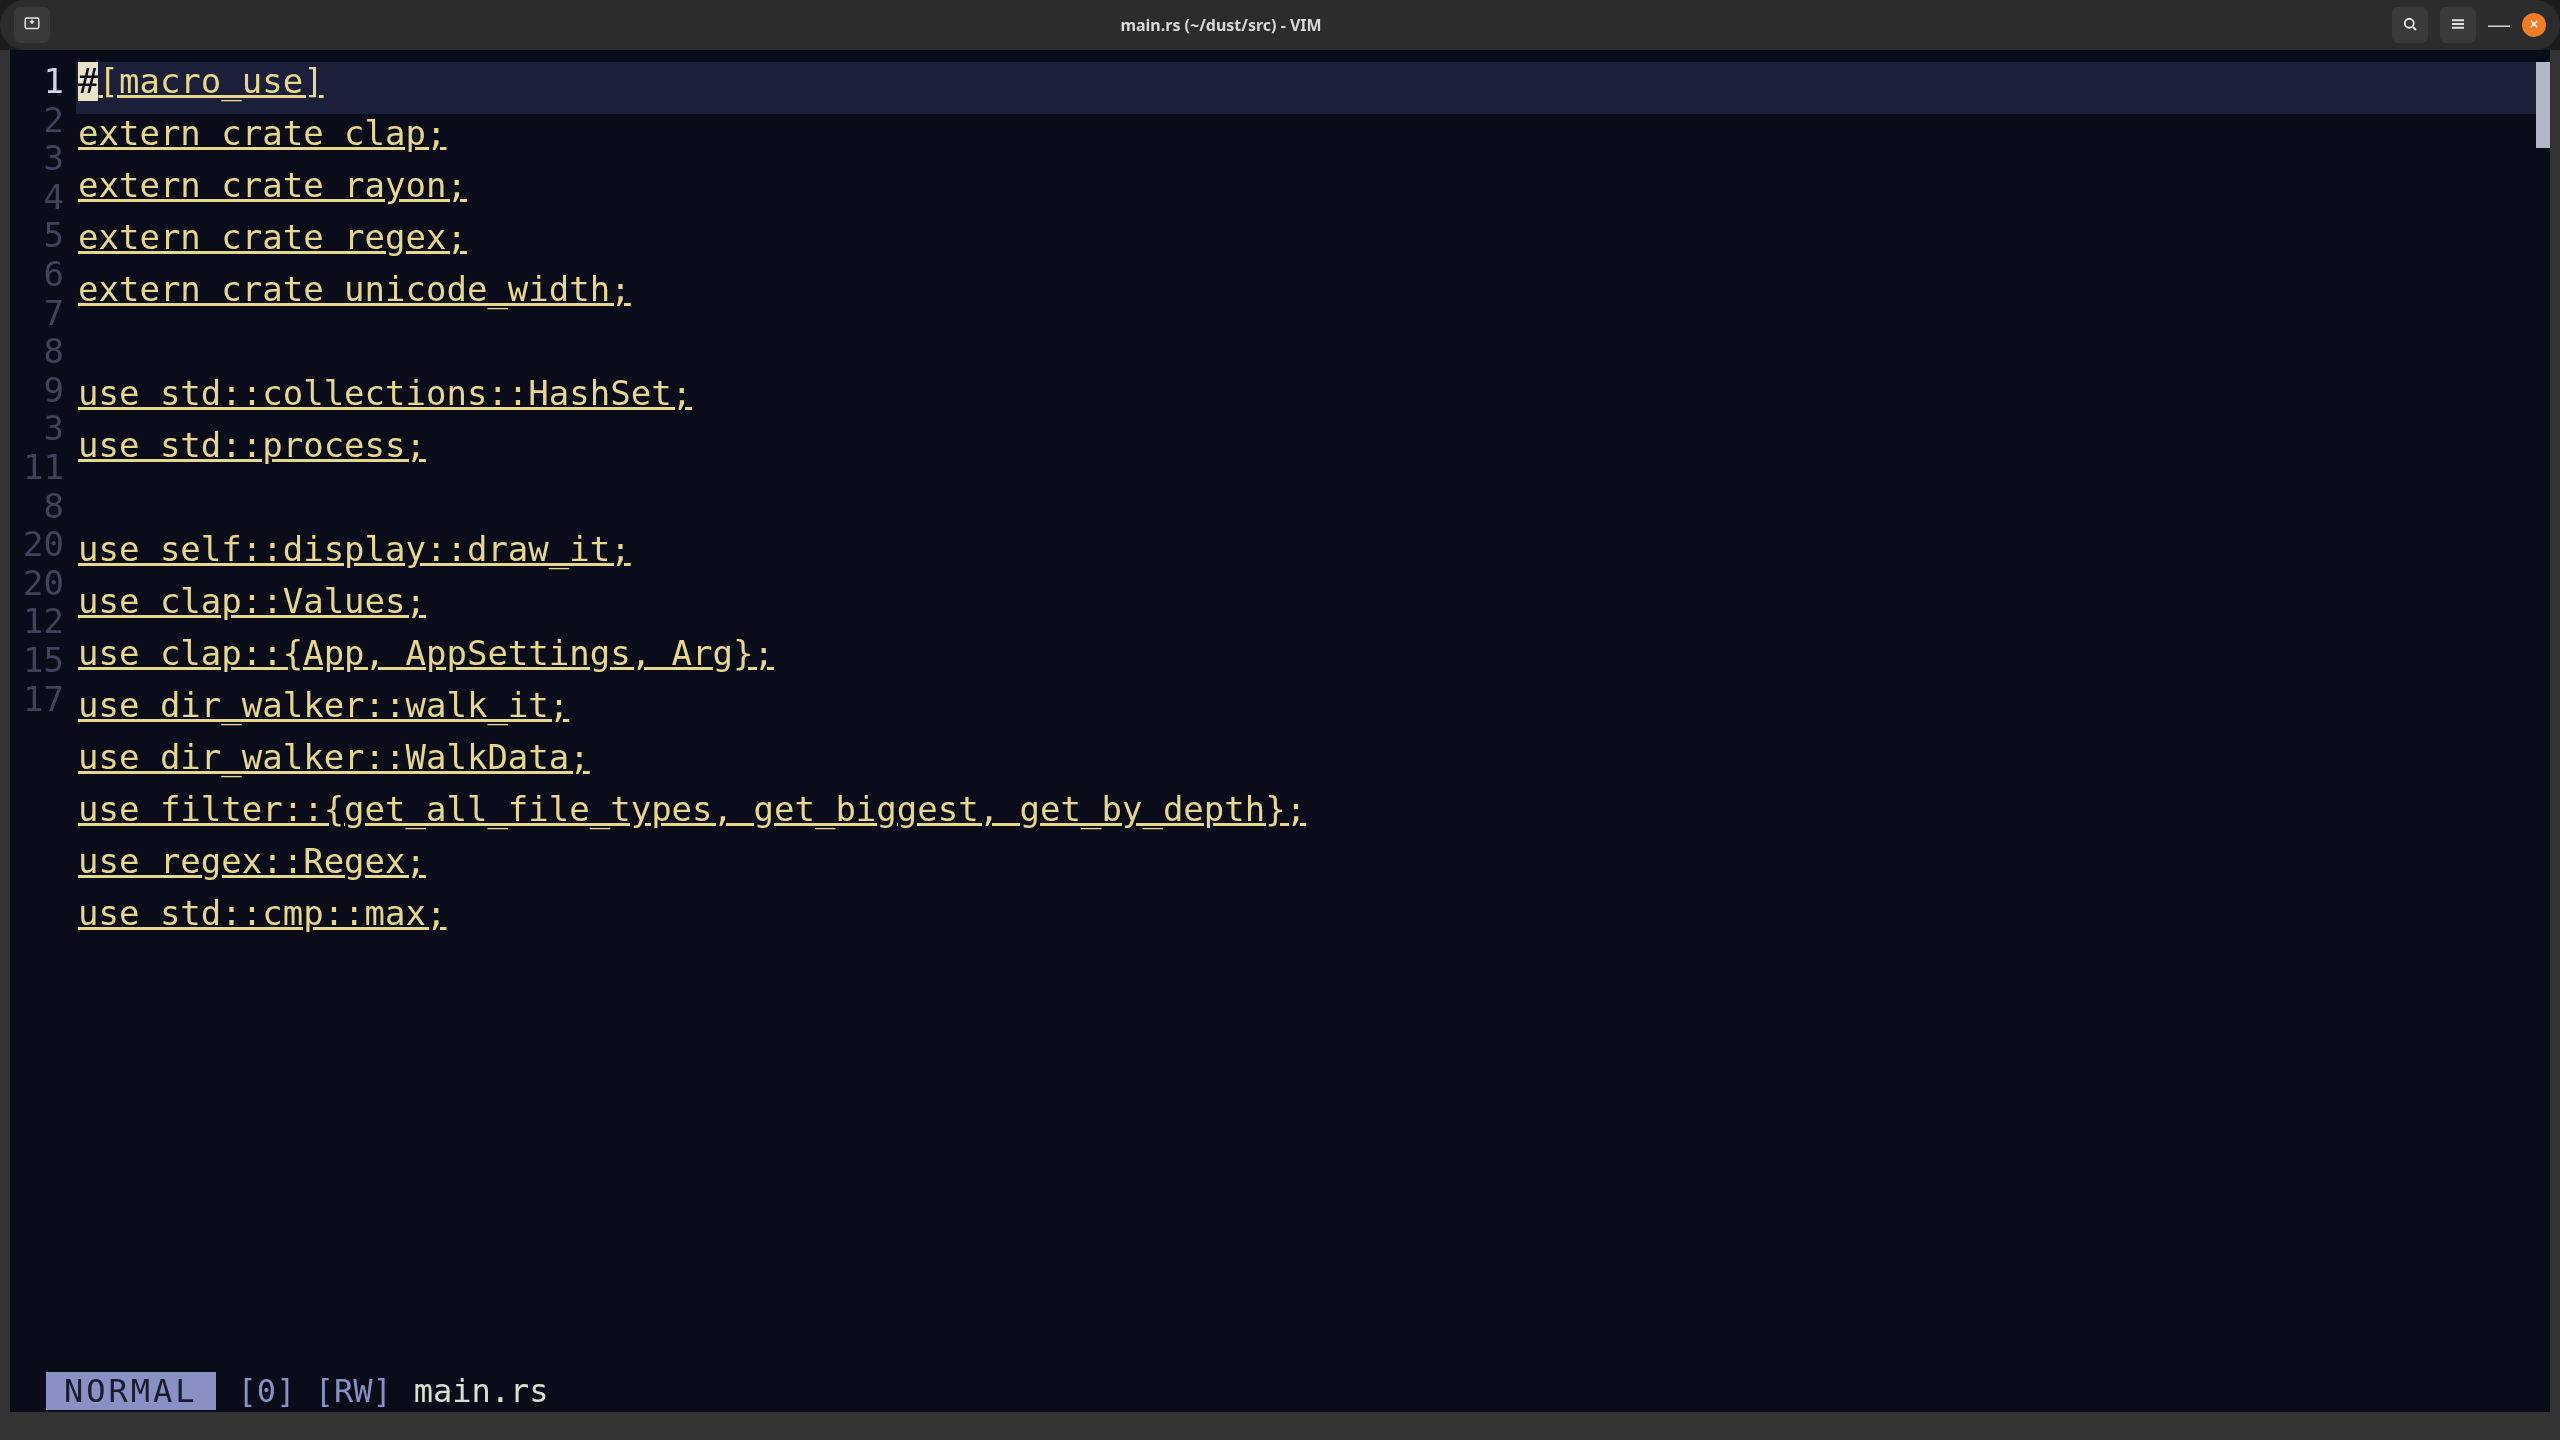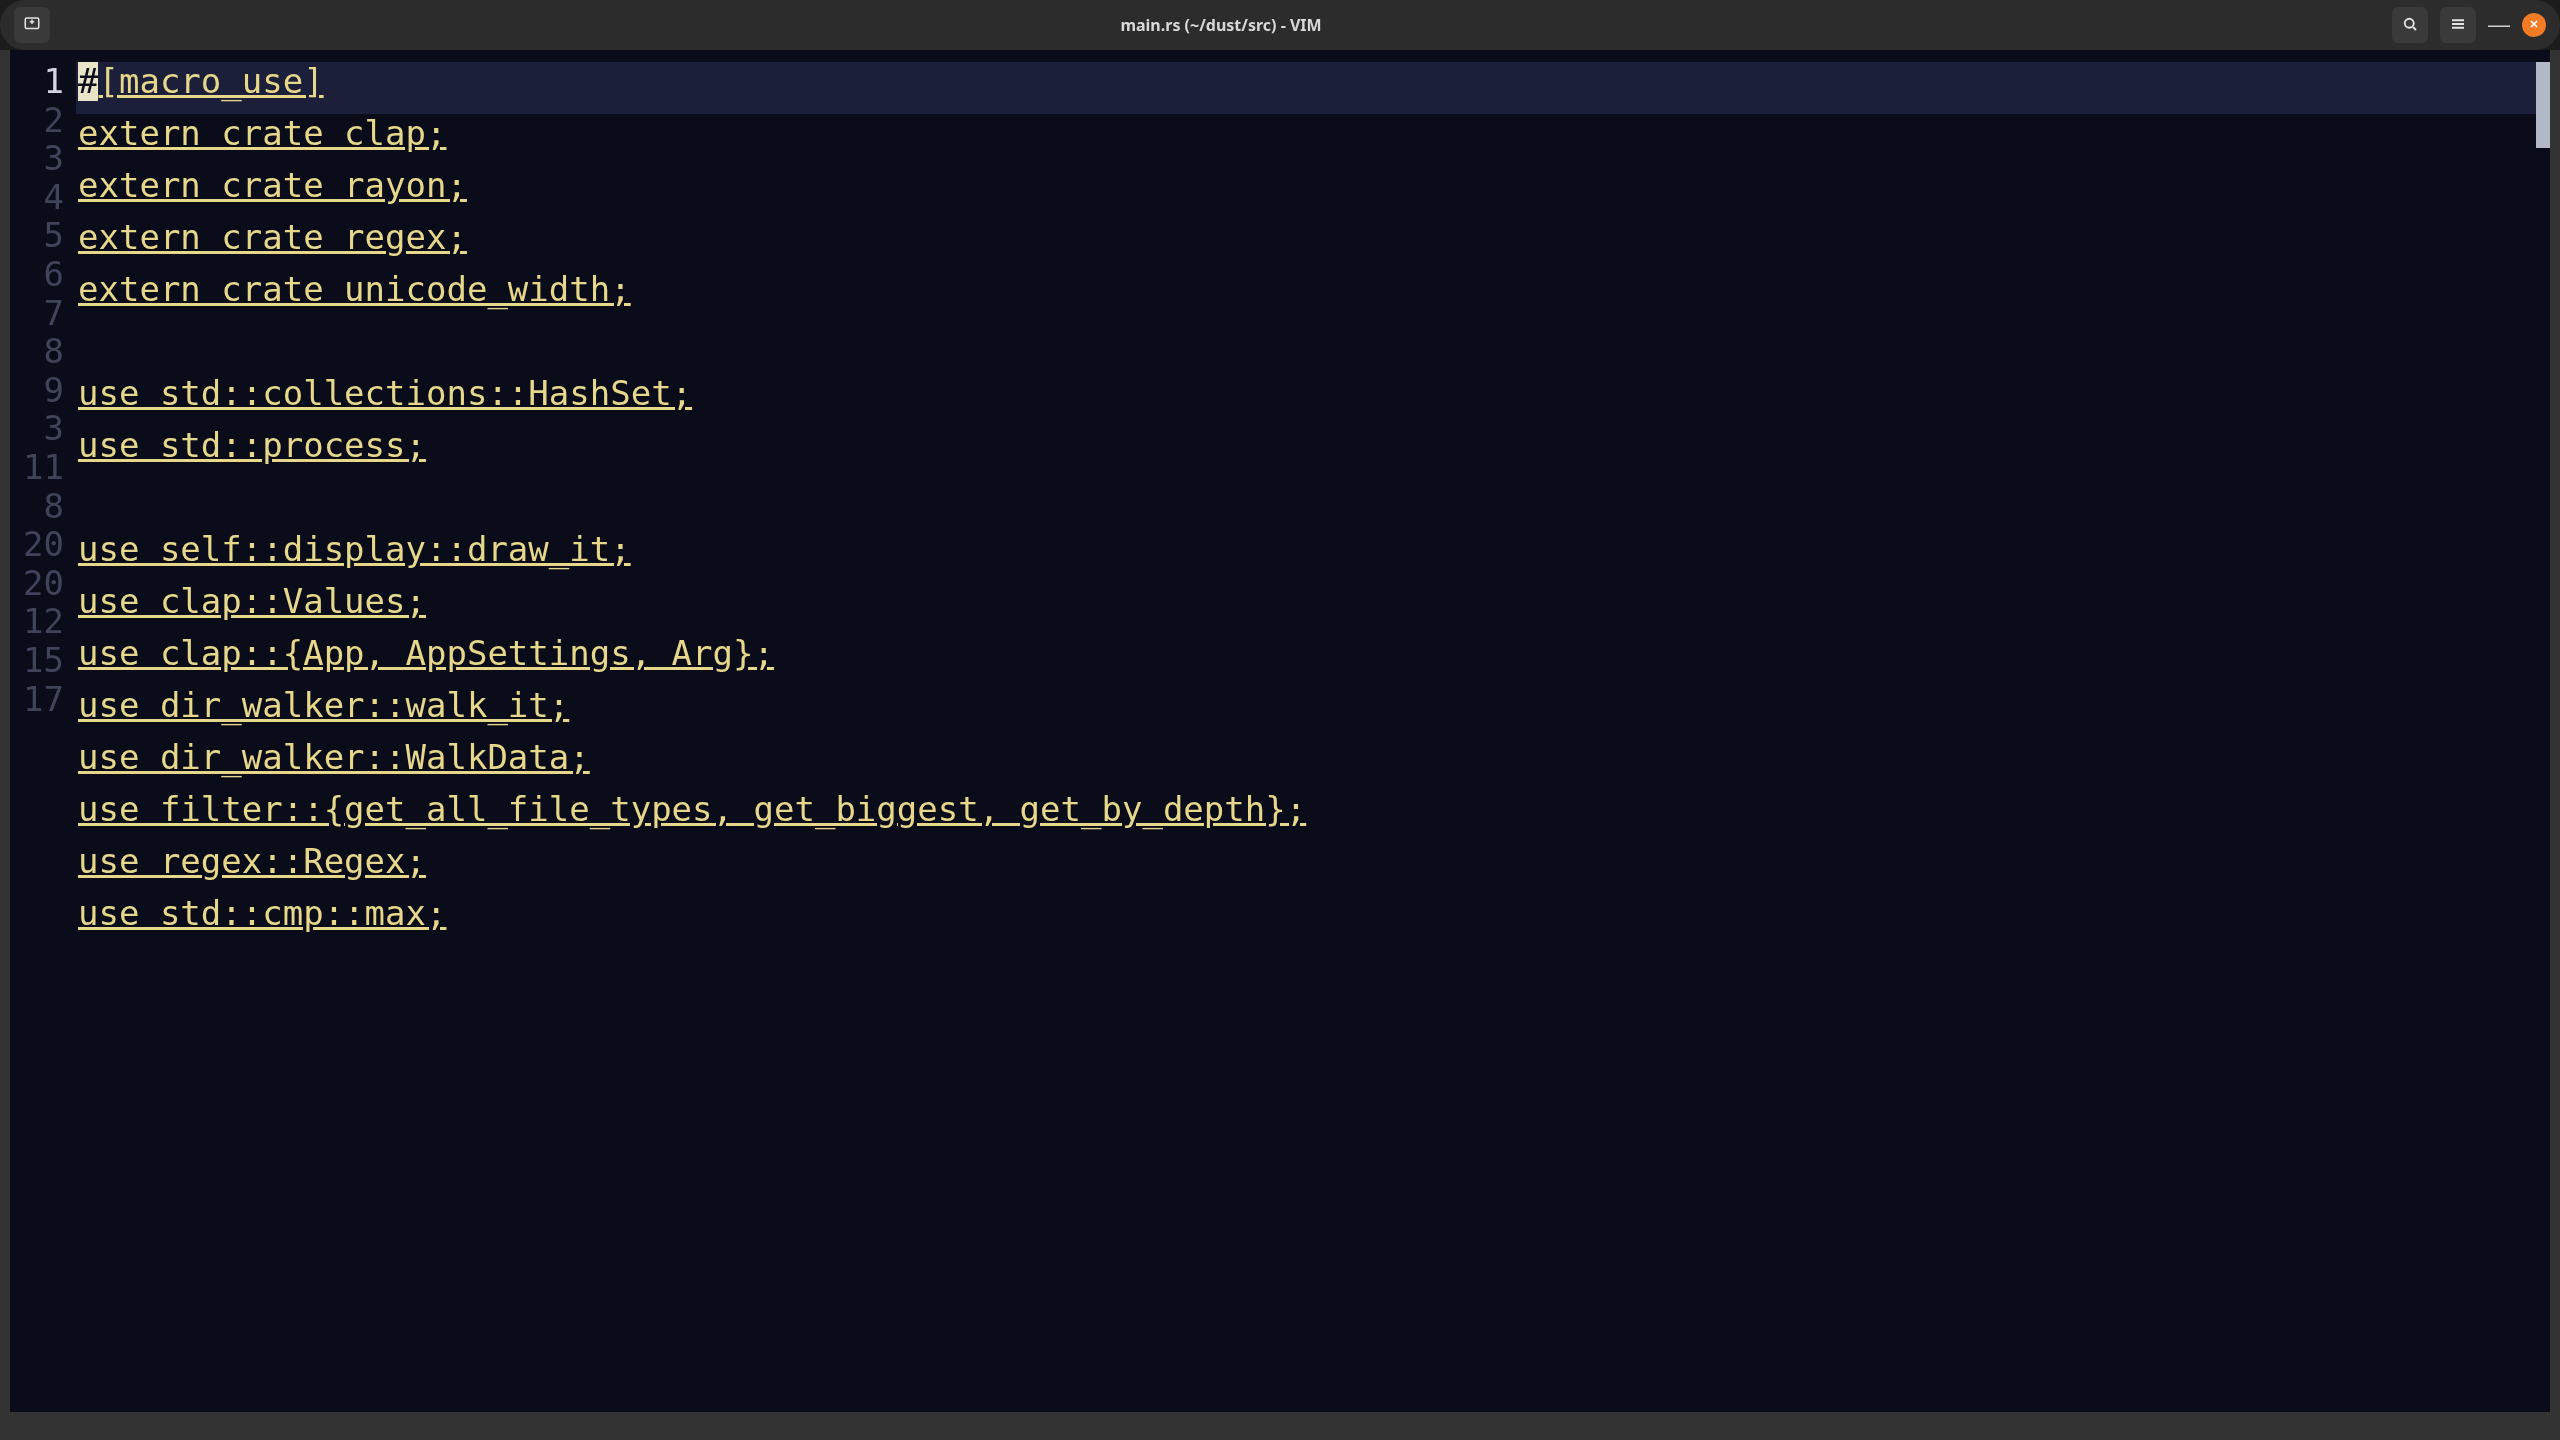--- a/index.html
+++ b/index.html
@@ -221,15 +221,20 @@
           <div class="ln">15</div>
           <div class="ln">17</div>
         </div>
       <div class="code" id="code"><span class="row current"><span class="cursor-block">#</span>[macro_use]</span><span class="row">extern crate clap;</span><span class="row">extern crate rayon;</span><span class="row">extern crate regex;</span><span class="row">extern crate unicode_width;</span><span class="row"></span><span class="row">use std::collections::HashSet;</span><span class="row">use std::process;</span><span class="row"></span><span class="row">use self::display::draw_it;</span><span class="row">use clap::Values;</span><span class="row">use clap::{App, AppSettings, Arg};</span><span class="row">use dir_walker::walk_it;</span><span class="row">use dir_walker::WalkData;</span><span class="row">use filter::{get_all_file_types, get_biggest, get_by_depth};</span><span class="row">use regex::Regex;</span><span class="row">use std::cmp::max;</span></div>
     </div>
     <div class="scrollbar-track">
       <div class="scrollbar-thumb"></div>
     </div>
 
     <div class="statusline">
+      <div class="sl-left">
+        <span class="pill-mode">NORMAL</span>
+        <span class="status-flags">[0] [RW]</span>
+        <span class="status-fn">main.rs</span>
+      </div>
     </div>
   </div>
 </div>
 
 </body></html>

